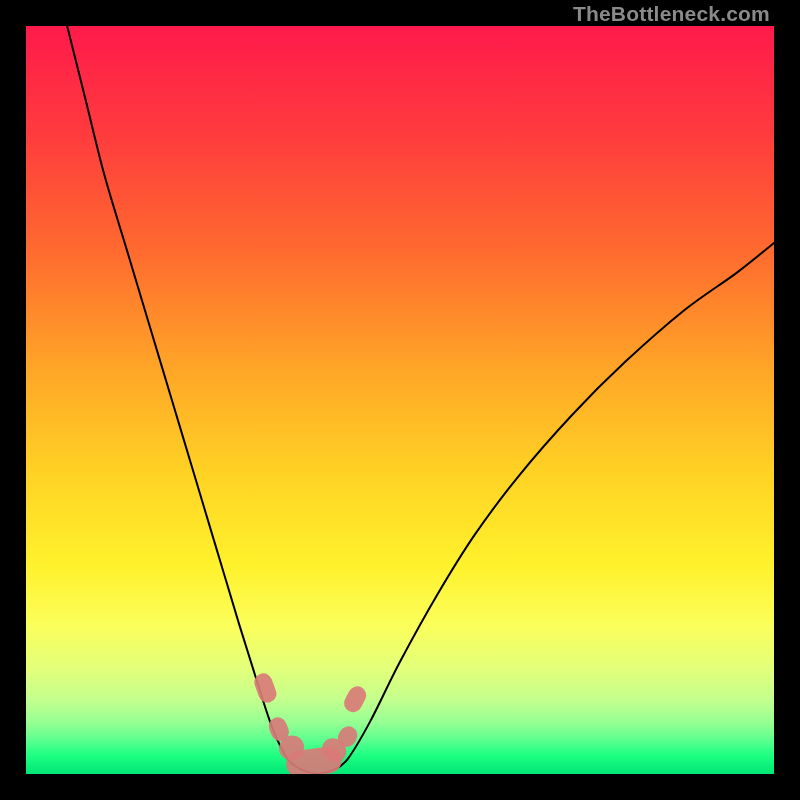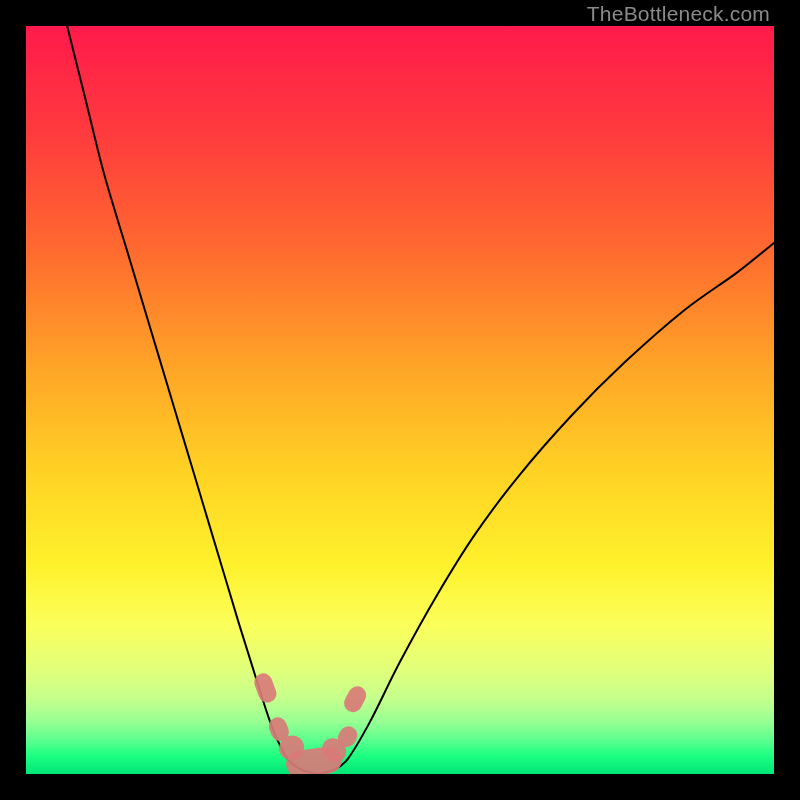--- a/index.html
+++ b/index.html
@@ -26,21 +26,21 @@
     height: 748px;
   }
   .watermark {
     position: absolute;
     top: 2px;
     right: 30px;
     font-family: Arial, Helvetica, sans-serif;
     font-size: 21px;
     color: #8a8a8a;
     letter-spacing: 0.2px;
-    font-weight: 400;
+    font-weight: 700;
   }
   svg { display: block; }
 </style>
 </head>
 <body>
 
 <div class="watermark">TheBottleneck.com</div>
 
 <div class="frame">
   <svg class="plot-area" viewBox="0 0 748 748">

